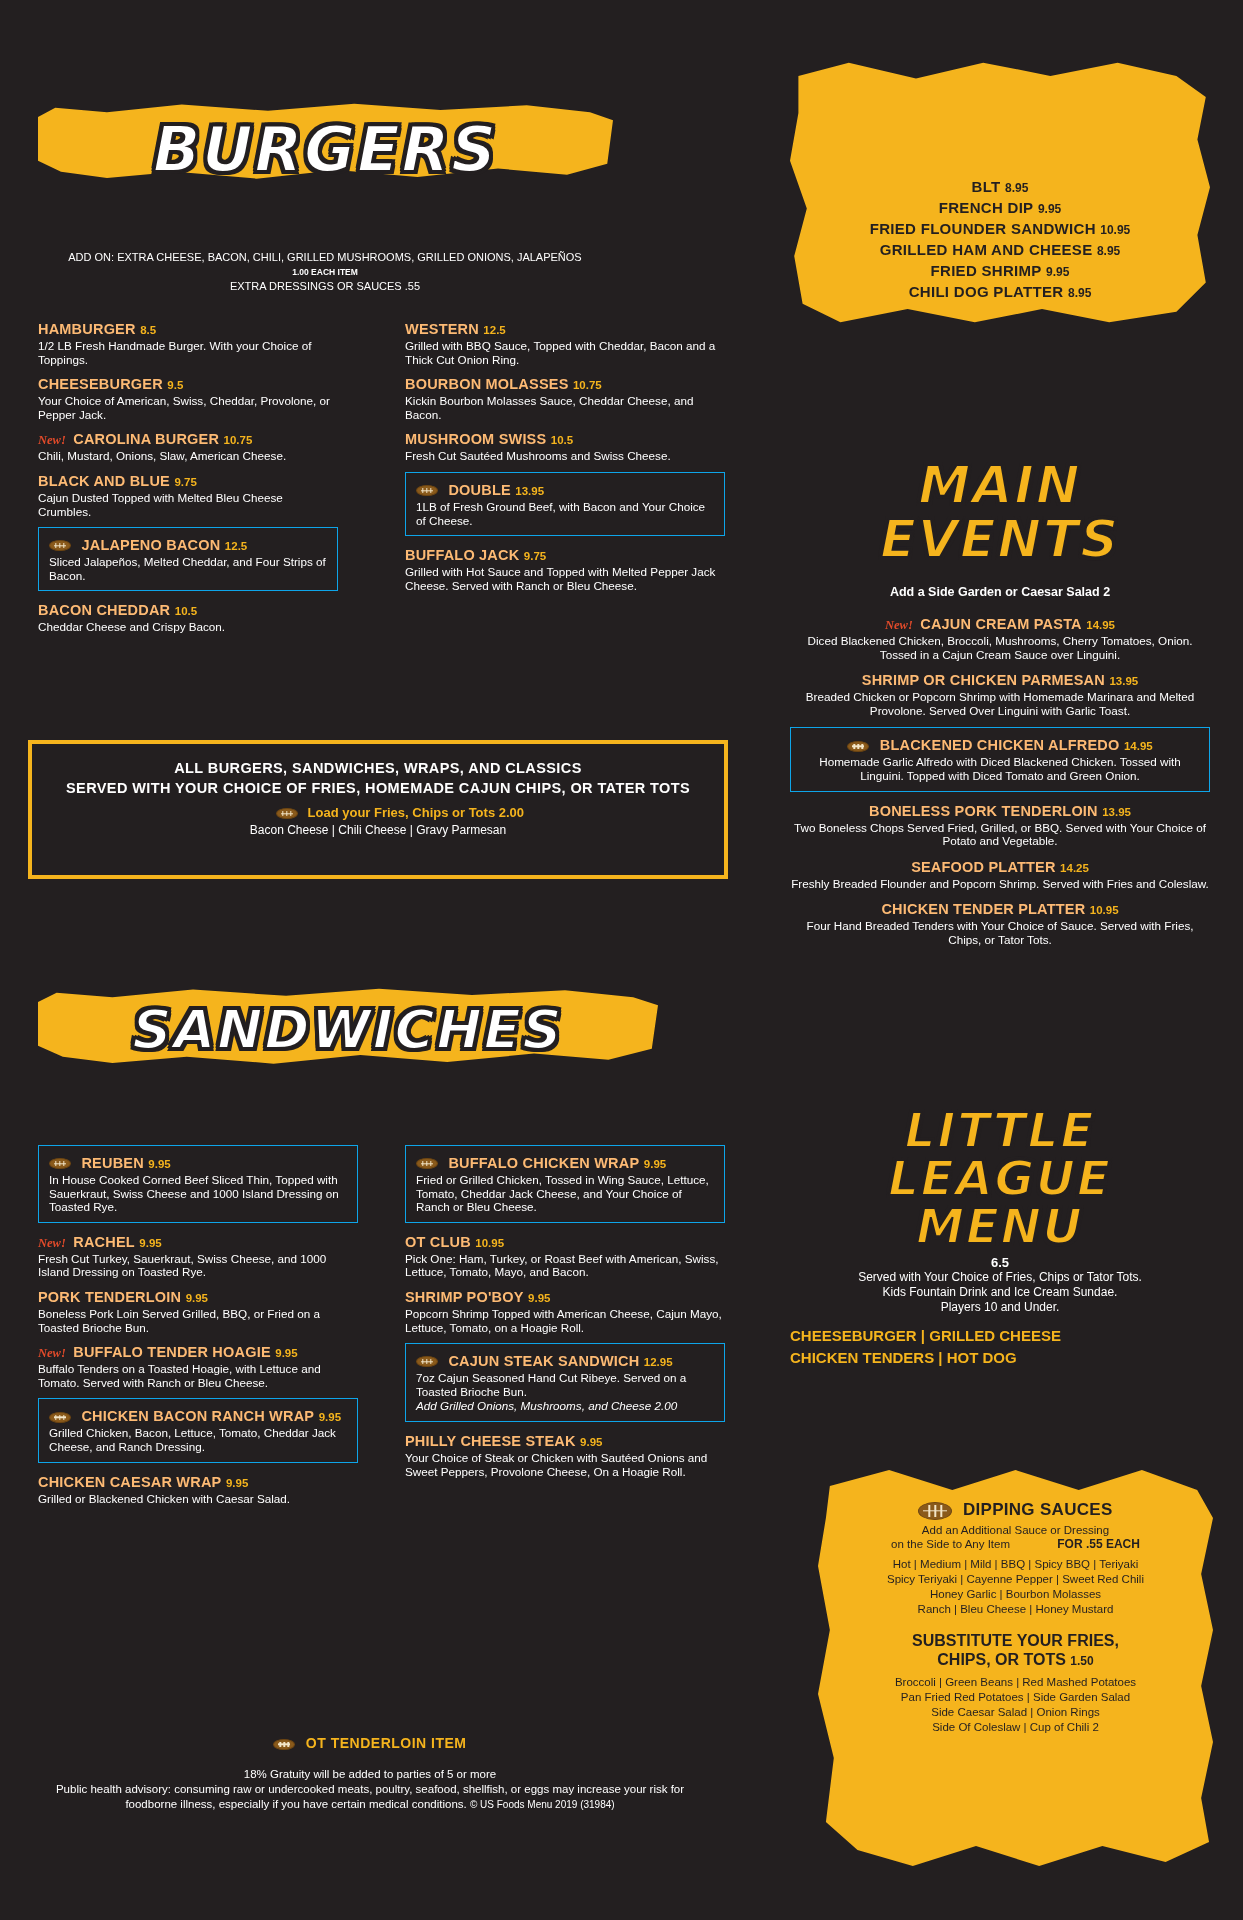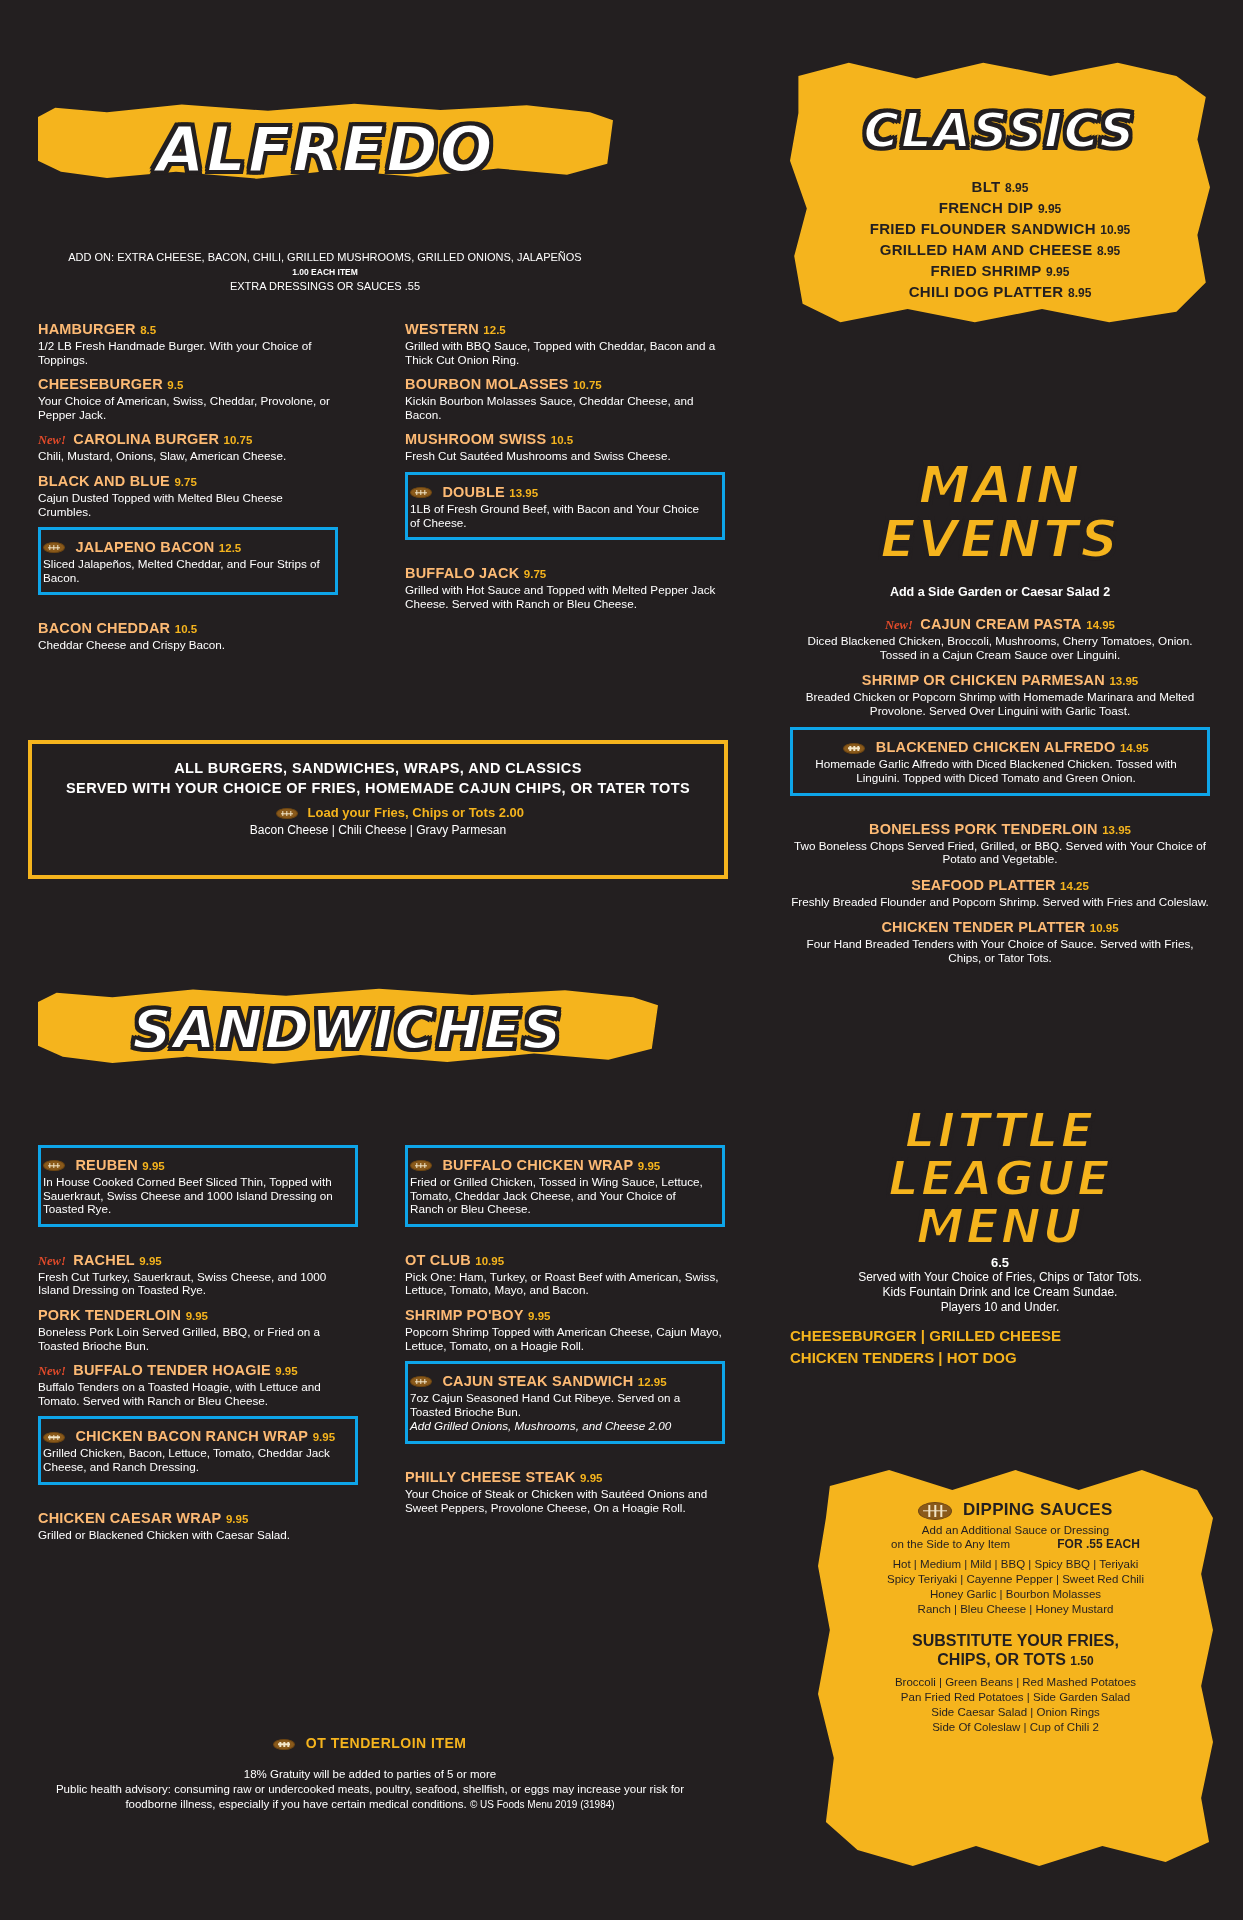--- a/index.html
+++ b/index.html
@@ -66,23 +66,23 @@
     left:50%; top:2px; bottom:2px;
     width:1.4px; background:#f3e6c8;
     transform:translateX(-50%);
     box-shadow:-4px 0 0 #f3e6c8, 4px 0 0 #f3e6c8;
   }
   .fb-lg { width:34px; height:18px; }
   .fb-lg::after { box-shadow:-6px 0 0 #f3e6c8, 6px 0 0 #f3e6c8; }
 
   
   .sig-box {
-    border:3px solid #0ea5e9;
-    padding:8px 10px 8px 2px;
-    margin-bottom:24px;
+    border:1px solid #0ea5e9;
+    padding:8px 10px 8px 10px;
+    margin-bottom:10px;
     position:relative;
   }
   .sig-box .item-name { display:inline; }
 
   
   .banner { position:relative; }
   .brush {
     position:absolute;
     background:#f5b41d;
     left:0; top:0;
@@ -223,21 +223,21 @@
 
   .h-center { text-align:center; }
 </style>
 </head>
 <body>
 
 <div class="page">
 
   <div class="banner" id="burgers-banner">
     <div class="brush"></div>
-    <div class="headline headline-outline" id="burgers-title">ALFREDO</div>
+    <div class="headline headline-outline" id="burgers-title">BURGERS</div>
   </div>
 
   <div id="burger-addon">
     <span>ADD ON: EXTRA CHEESE, BACON, CHILI, GRILLED MUSHROOMS, GRILLED ONIONS, JALAPEÑOS</span>
     <span class="sm">1.00 EACH ITEM</span><br>
     <span>EXTRA DRESSINGS OR SAUCES .55</span>
   </div>
 
   <div id="burgers-col1">
     <div class="item">
@@ -394,21 +394,20 @@
       <span>OT TENDERLOIN ITEM</span>
     </div>
     <div id="footer-legal">
       <div>18% Gratuity will be added to parties of  5 or more</div>
       <span>Public health advisory: consuming raw or undercooked meats, poultry, seafood, shellfish, or eggs may increase your risk for foodborne illness, especially if you have certain medical conditions.</span>
       <span style="font-size:10px;">© US Foods Menu 2019 (31984)</span>
     </div>
   </div>
 
   <div id="classics-box"></div>
-  <div class="headline headline-outline" id="classics-title">CLASSICS</div>
   <div id="classics-list">
     <div class="classic-row">
       <span class="classic-name">BLT</span>
       <span class="classic-price">8.95</span>
     </div>
     <div class="classic-row">
       <span class="classic-name">FRENCH DIP</span>
       <span class="classic-price">9.95</span>
     </div>
     <div class="classic-row">

